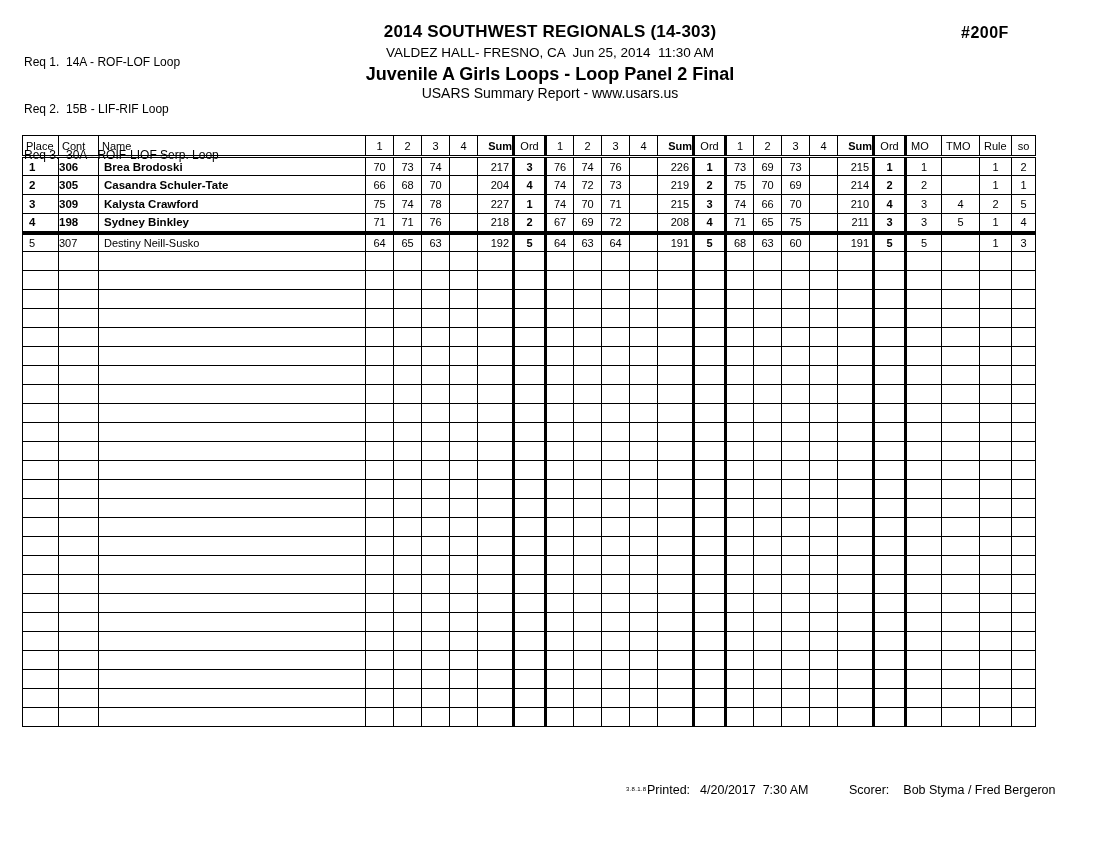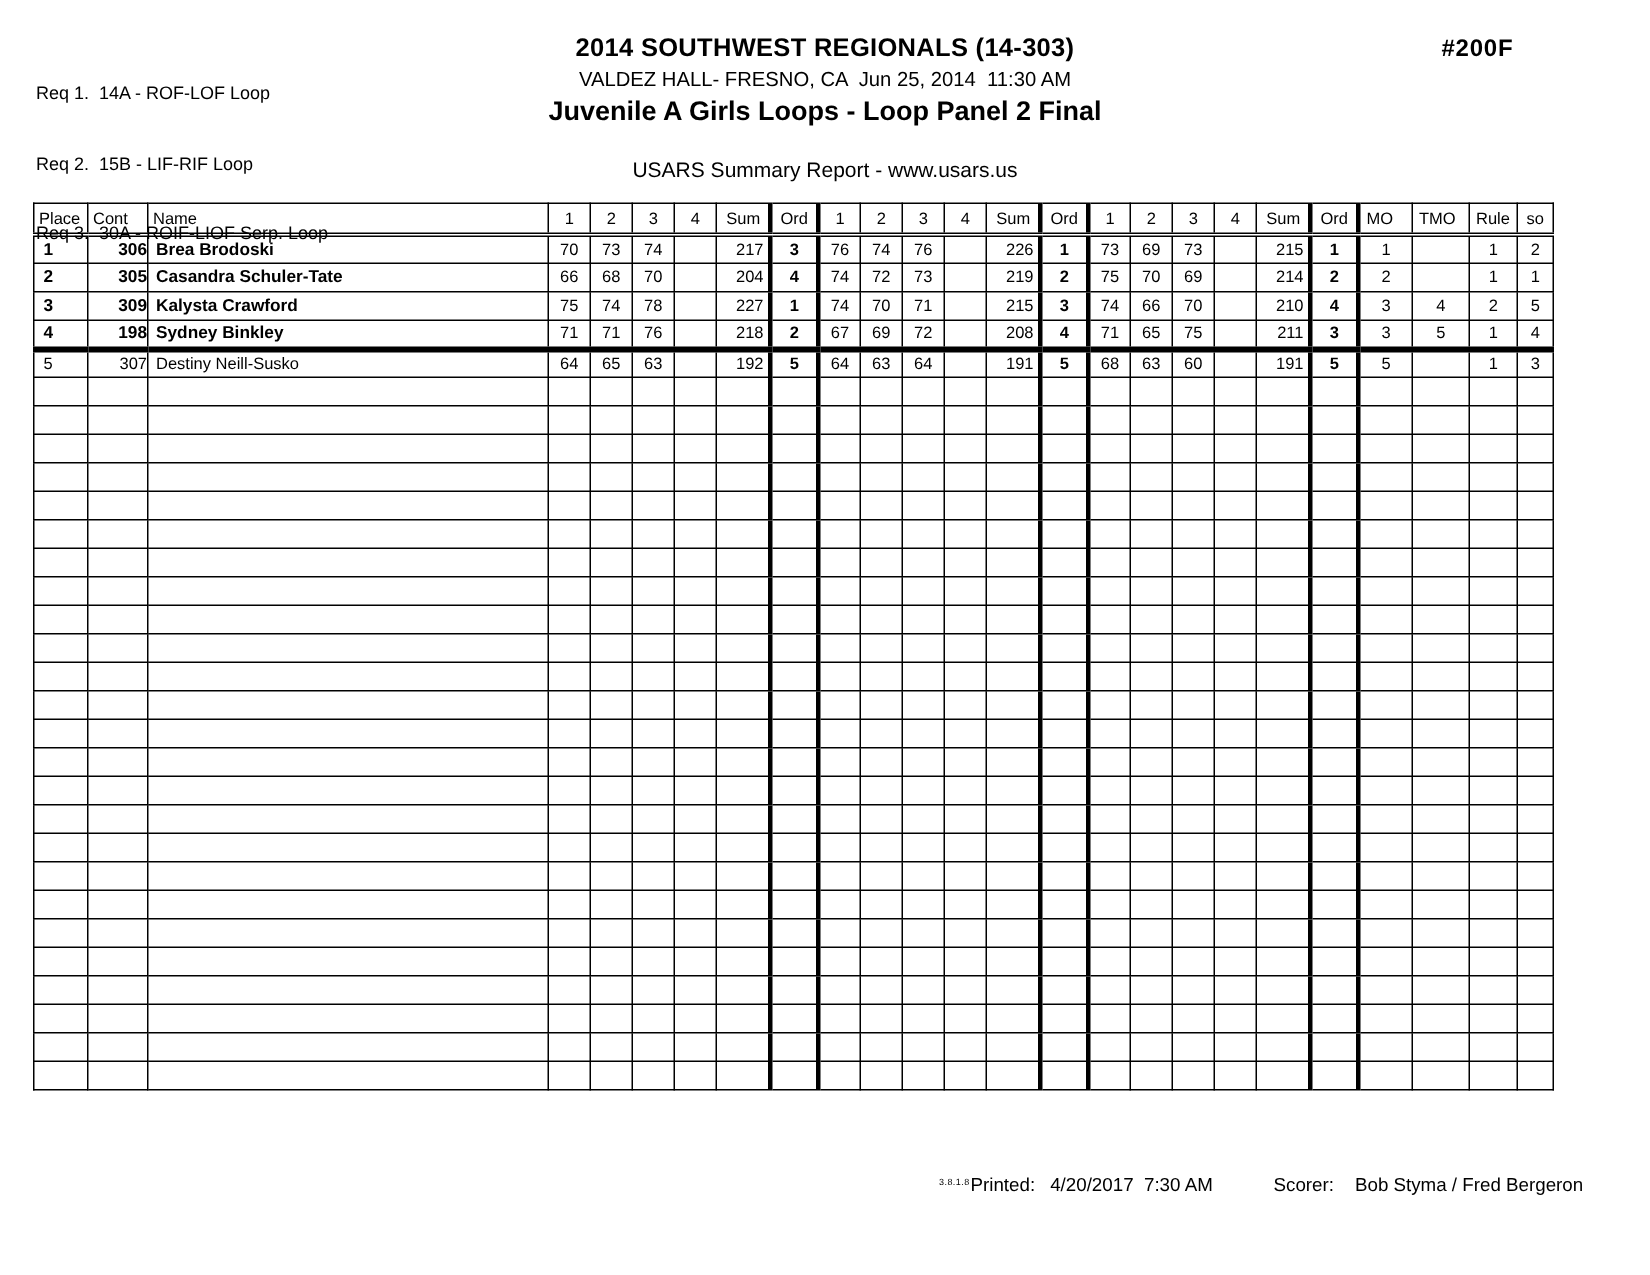--- a/index.html
+++ b/index.html
@@ -14,45 +14,45 @@
     position: absolute; left: 24px; top: 24px;
     font-size: 12px; line-height: 15.5px; white-space: pre;
   }
   .title-block {
     position: absolute; left: 0; top: 22px; width: 1100px;
     text-align: center;
   }
   .title-main { font-size: 17px; font-weight: bold; letter-spacing: 0.2px; }
   .title-venue { font-size: 13.5px; margin-top: 3px; white-space: pre; }
   .title-event { font-size: 18px; font-weight: bold; margin-top: 4px; }
-  .title-report { font-size: 14px; margin-top: 20px; }
+  .title-report { font-size: 14px; margin-top: 0; }
   .event-number {
     position: absolute; left: 961px; top: 24px;
     font-size: 16px; font-weight: bold; letter-spacing: 0.5px;
   }
   table.results {
     position: absolute; left: 22px; top: 135px; width: 1013px;
     border-collapse: collapse; table-layout: fixed;
     font-size: 11px;
   }
   .results td, .results th {
     border: 1px solid #000; padding: 0; height: 19px;
     overflow: hidden; white-space: nowrap; font-weight: normal;
     vertical-align: middle;
   }
   .results thead tr.judges td { height: 21px; }
   .results thead td.blank { border: 0; }
   .results thead td.judgebox { text-align: left; padding-left: 5px; }
   .results thead tr.colheads th { height: 21px; border-bottom: 3px double #000; }
   th.h-place, th.h-cont, th.h-name { text-align: left; padding-left: 3px; margin-top: 17px; }
   th.h-trial, th.h-ord, th.h-so { text-align: center; }
-  th.h-sum { text-align: center; padding-left: 1px; }
+  th.h-sum { text-align: right; padding-left: 1px; font-weight: bold; }
   th.h-mo, th.h-tmo, th.h-rule { text-align: left; padding-left: 4px; }
   td.c-place { text-align: left; padding-left: 6px; }
-  td.c-cont { text-align: right; }
+  td.c-cont { text-align: left; }
   td.c-name { text-align: left; padding-left: 5px; }
   td.c-score { text-align: center; }
   td.c-sum { text-align: right; padding-right: 3px; }
   td.c-ord { text-align: center; font-weight: bold; }
   td.c-ord, th.h-ord { border-left: 3px solid #000; border-right: 3px solid #000; }
   td.c-tail { text-align: center; }
   tr.boldrow td.c-place, tr.boldrow td.c-cont, tr.boldrow td.c-name {
     font-weight: bold; font-size: 11.5px;
   }
   tr.cut td { border-bottom: 4px solid #000; }

